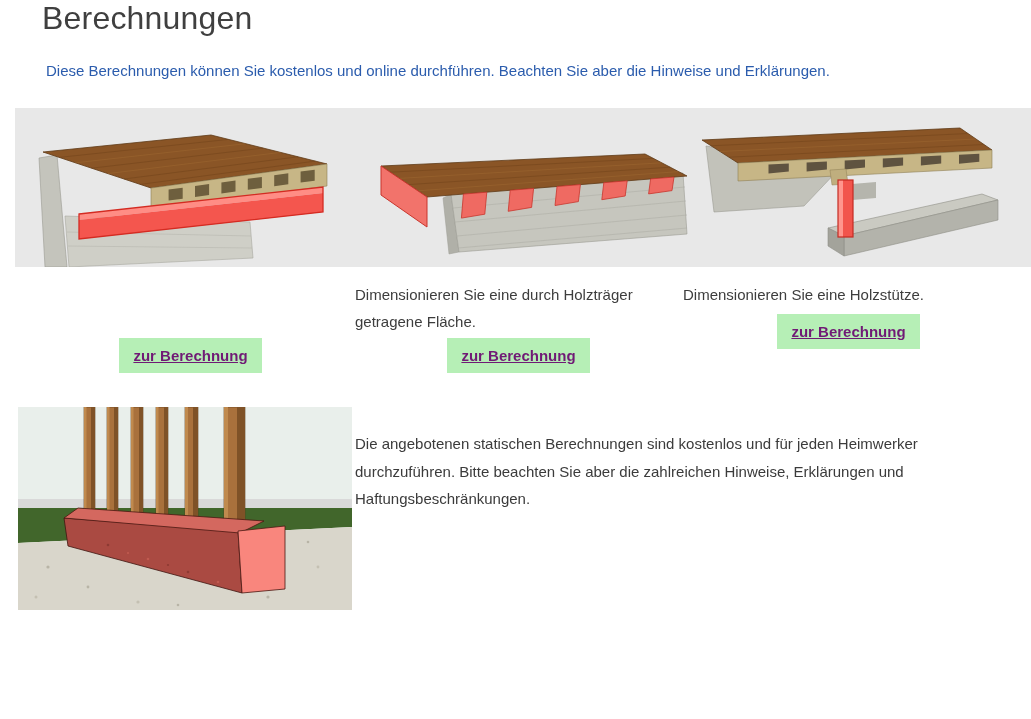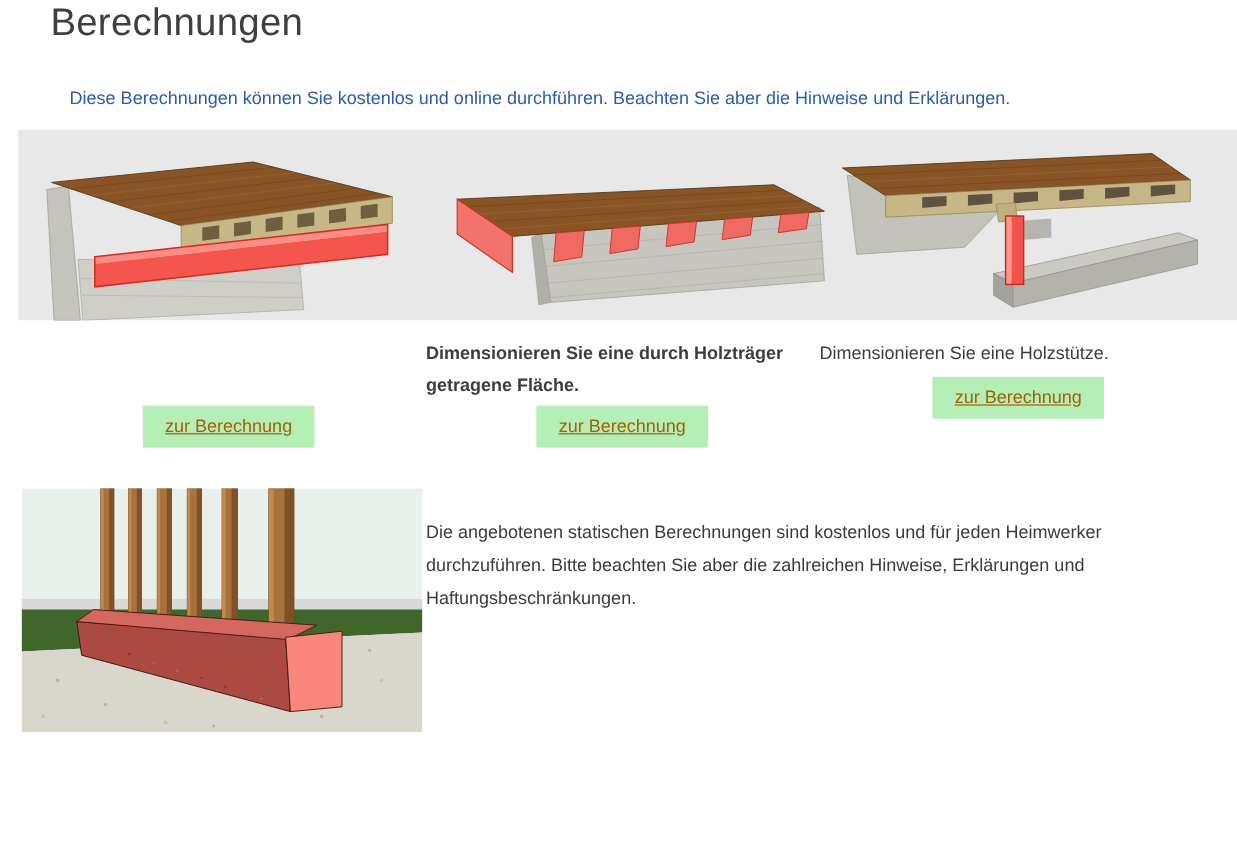--- a/index.html
+++ b/index.html
@@ -5,40 +5,40 @@
   html,body{margin:0;padding:0;background:#ffffff;}
   .page{
     position:relative;width:1031px;height:636px;background:#ffffff;
     font-family:"Liberation Sans",sans-serif;overflow:hidden;
   }
   .page-title{
     position:absolute;left:42px;top:-4px;margin:0;
     font-size:32px;font-weight:400;color:#3f3f3f;line-height:44px;letter-spacing:0.2px;
   }
   .intro{
-    position:absolute;left:42px;top:55px;margin:16px;
+    position:absolute;left:42px;top:55px;margin:4px;
     font-size:15px;color:#2b5cad;line-height:24px;
   }
   .fig{position:absolute;display:block;}
   .fig svg{display:block;width:100%;height:100%;}
   .fig-1{left:15px;top:108px;width:330px;height:159px;}
   .fig-2{left:345px;top:108px;width:345px;height:159px;}
   .fig-3{left:690px;top:108px;width:341px;height:159px;}
   .fig-4{left:18px;top:407px;width:334px;height:203px;}
   .caption{
     position:absolute;margin:0;font-size:15px;line-height:27px;color:#3d3d3d;
   }
   .cap-1{left:25px;top:281px;width:312px;}
-  .cap-2{left:355px;top:281px;width:312px;font-weight:bold;}
+  .cap-2{left:355px;top:281px;width:312px;}
   .cap-3{left:683px;top:281px;width:330px;}
   .cap-4{left:18px;top:628px;width:340px;}
   .calc-btn{
     position:absolute;display:flex;align-items:center;justify-content:center;
     width:143px;height:35px;background:#b6efb6;
-    font-size:15px;font-weight:normal;color:#a16207;
+    font-size:15px;font-weight:bold;color:#701a75;
     text-decoration:underline;cursor:pointer;
   }
   .btn-1{left:119px;top:338px;}
   .btn-2{left:447px;top:338px;}
   .btn-3{left:777px;top:314px;}
   .btn-4{left:113px;top:662px;width:144px;height:36px;}
   .info-paragraph{
     position:absolute;left:355px;top:430px;width:600px;margin:0;
     font-size:15px;line-height:27.5px;color:#3b3b3b;
   }

